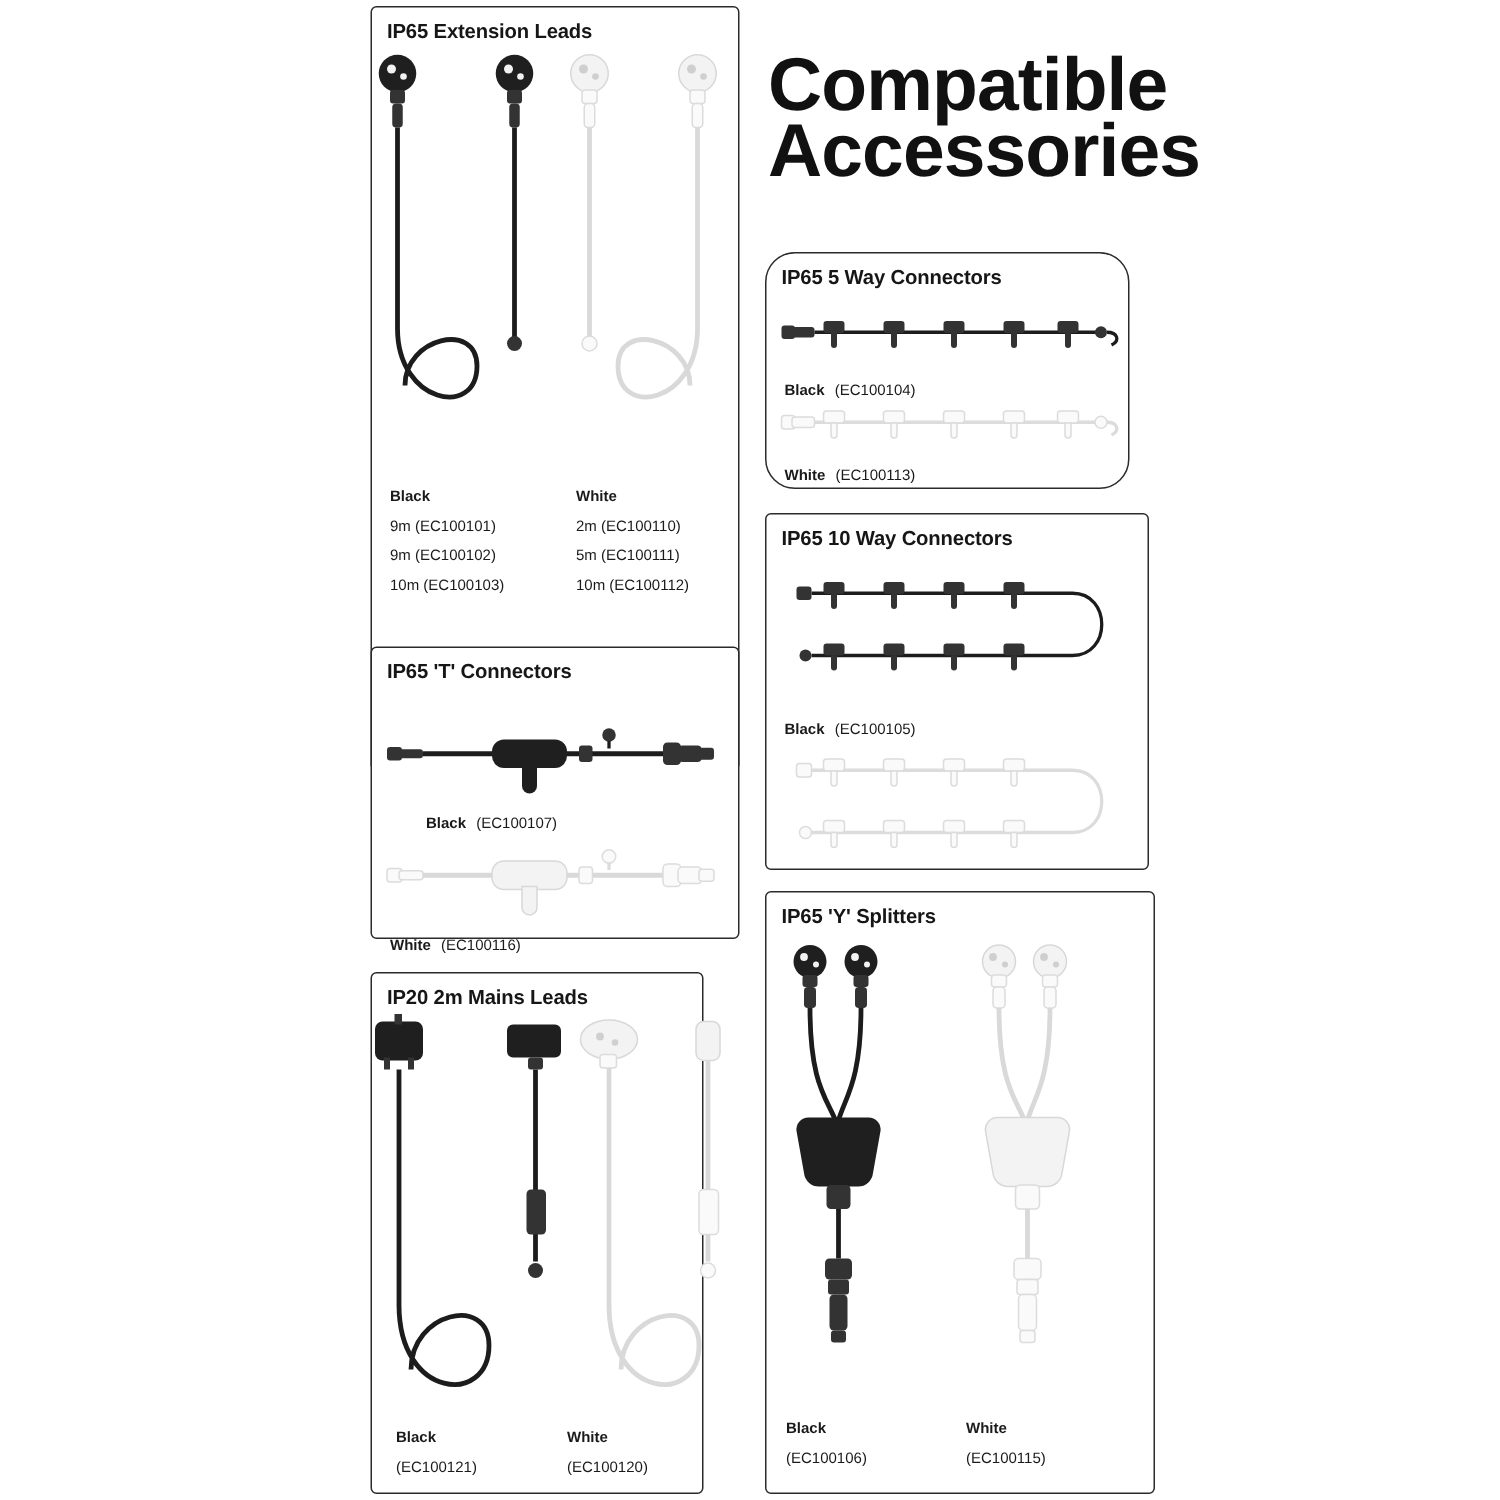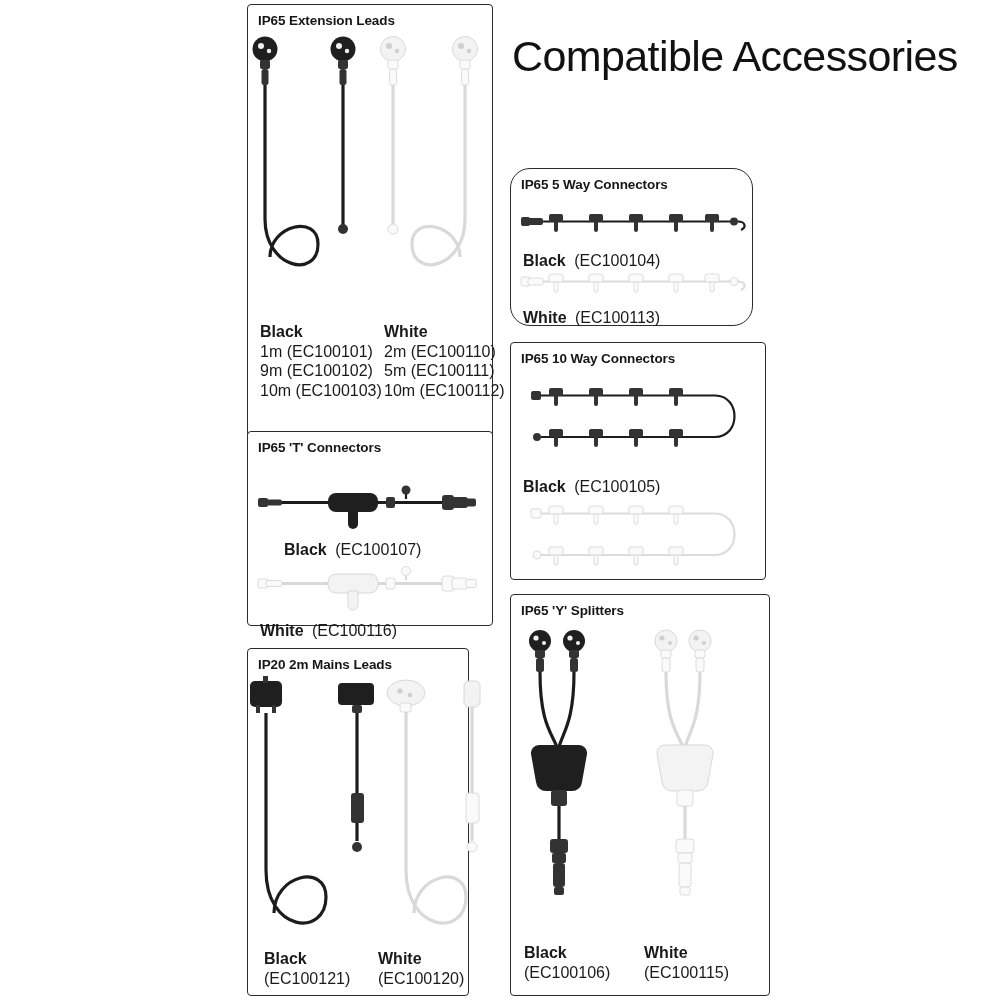--- a/index.html
+++ b/index.html
@@ -38,31 +38,31 @@
     color: #161616;
     white-space: nowrap;
   }
 
   
   .headline {
     position: absolute;
     left: 512px;
     top: 34px;
     width: 470px;
-    font-size: 43px;
+    font-size: 50px;
     line-height: 44px;
-    font-weight: normal;
+    font-weight: bold;
     letter-spacing: -0.6px;
     color: #111;
   }
 
   
   .cap {
     position: absolute;
-    font-size: 16px;
+    font-size: 10px;
     line-height: 19.5px;
     color: #1a1a1a;
     white-space: nowrap;
   }
   .cap .b { font-weight: bold; }
   .cap .sub { font-weight: normal; }
 
   
   .art { position: absolute; }
 
@@ -129,21 +129,21 @@
           <circle cx="21" cy="22" r="2.2" class="dotd"></circle>
           <rect x="12" y="31" width="10" height="9" rx="2" class="wht2"></rect>
           <rect x="13.5" y="40" width="7" height="16" rx="2.5" class="wht2"></rect>
           <path class="ww" d="M17,56 L17,190 C17,240 -36,250 -36,215 C-36,185 12,196 12,228"></path>
         </g>
       </svg>
     </div>
 
     <div class="cap" style="left:12px; top:317px;">
       <div class="b">Black</div>
-      <div class="sub">1m (EC100101)</div>
+      <div class="sub">9m (EC100101)</div>
       <div class="sub">9m (EC100102)</div>
       <div class="sub">10m (EC100103)</div>
     </div>
     <div class="cap" style="left:136px; top:317px;">
       <div class="b">White</div>
       <div class="sub">2m (EC100110)</div>
       <div class="sub">5m (EC100111)</div>
       <div class="sub">10m (EC100112)</div>
     </div>
   </div>

